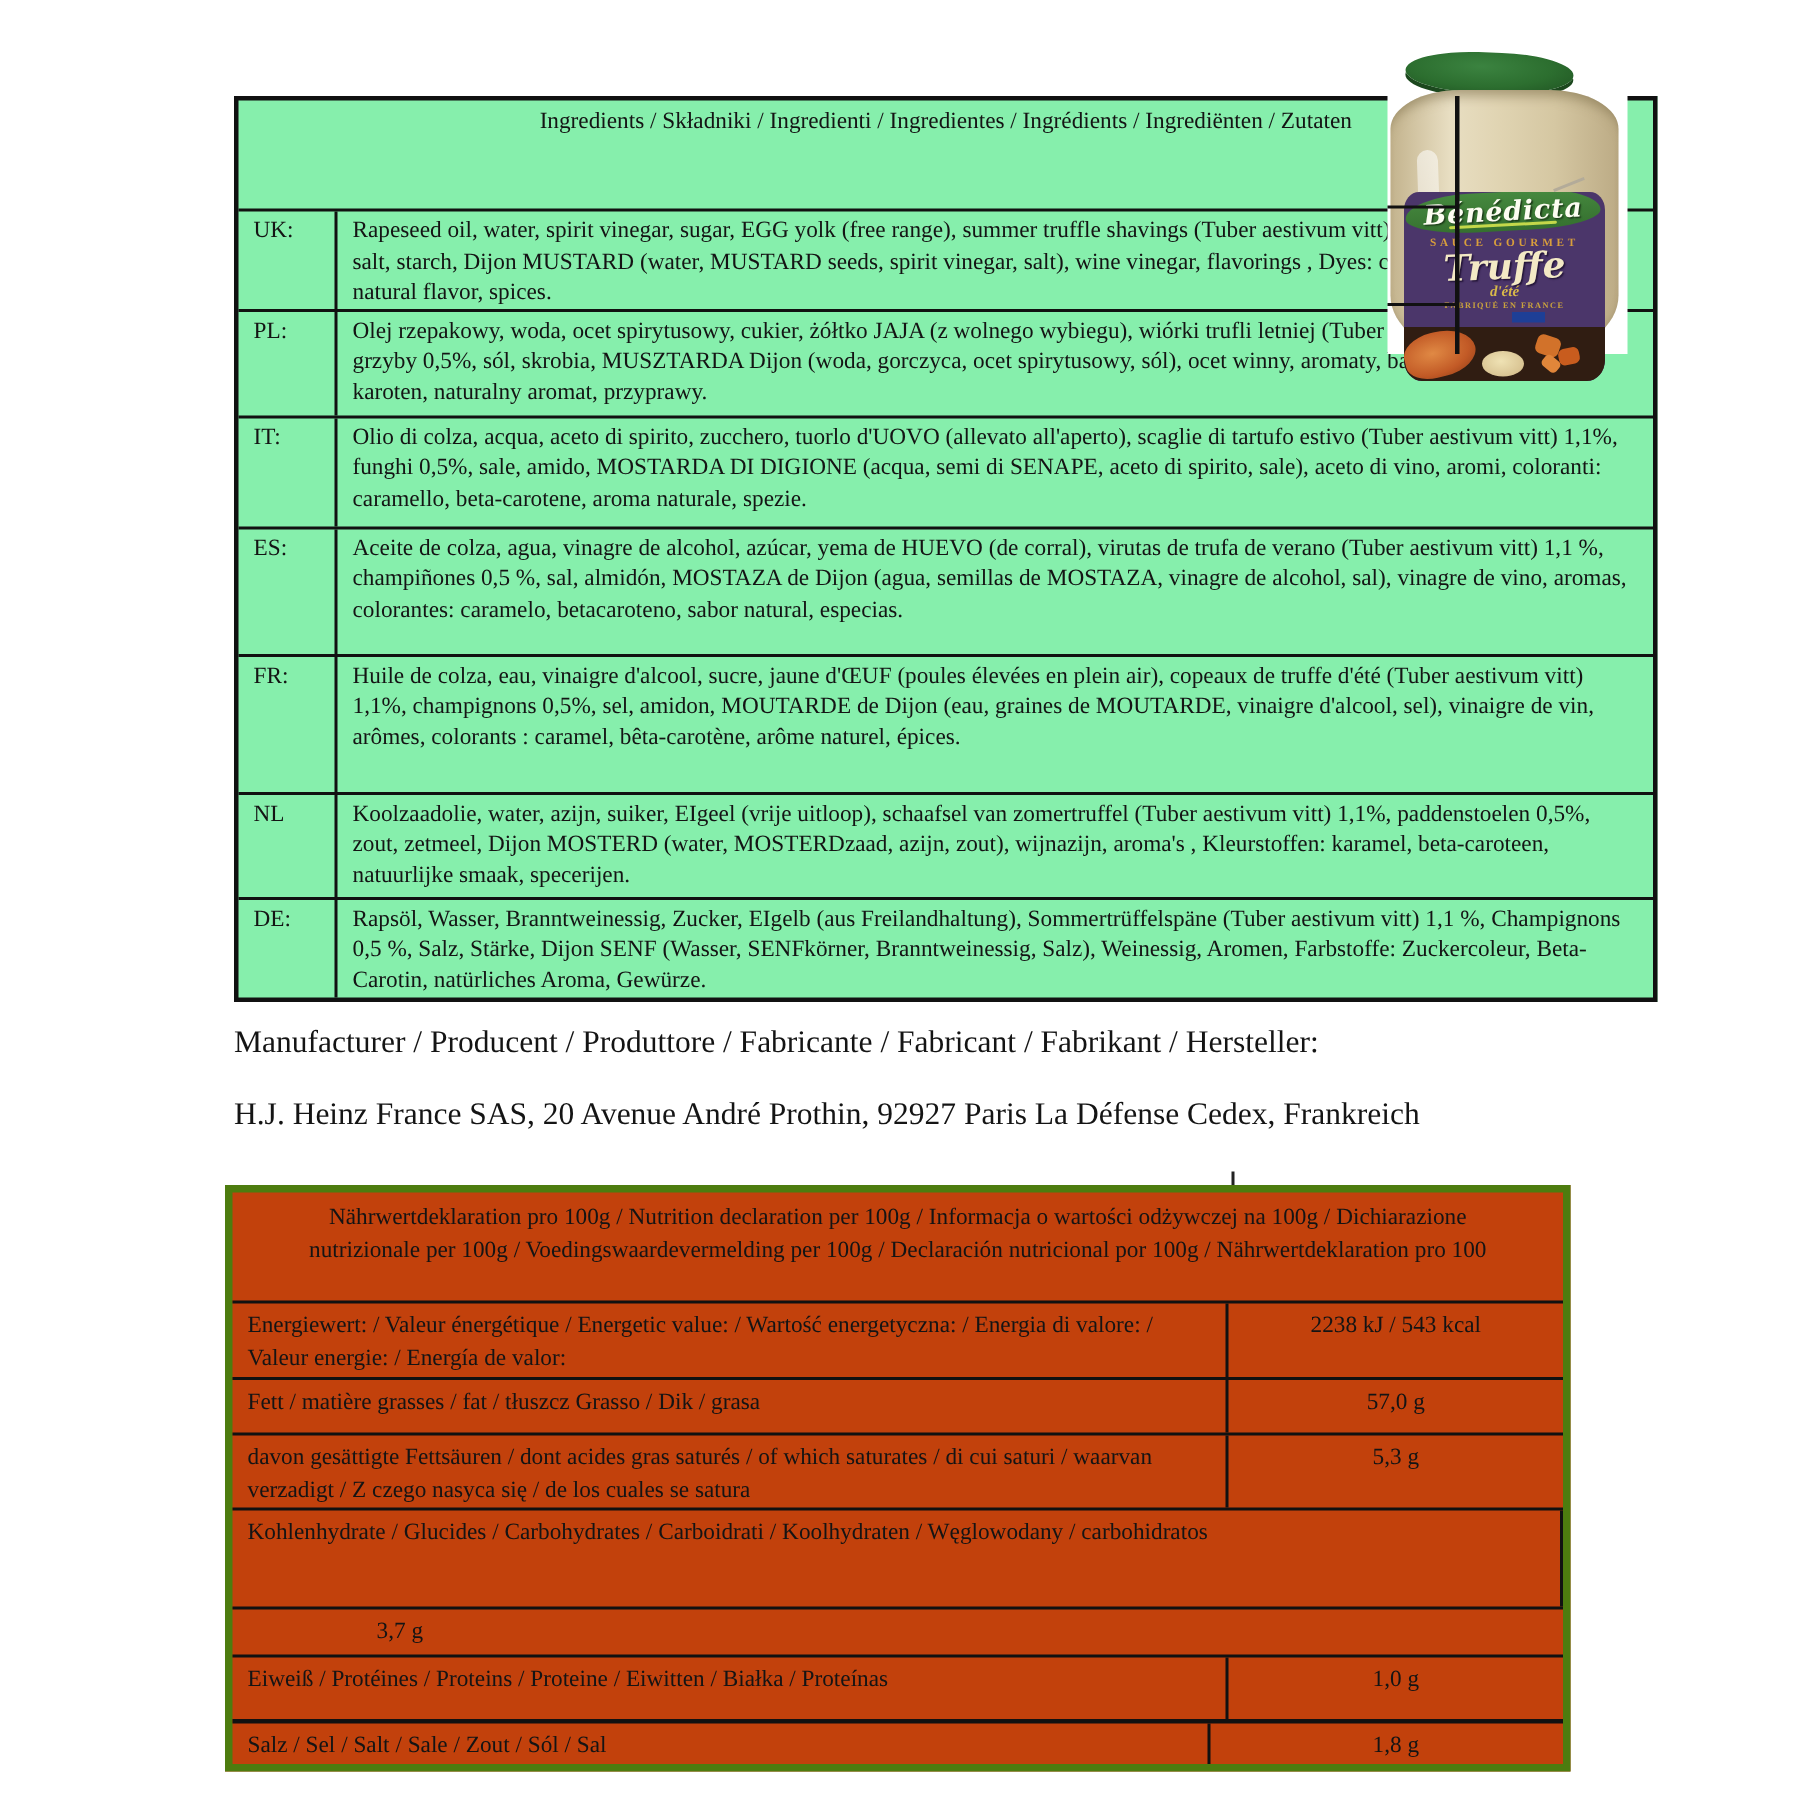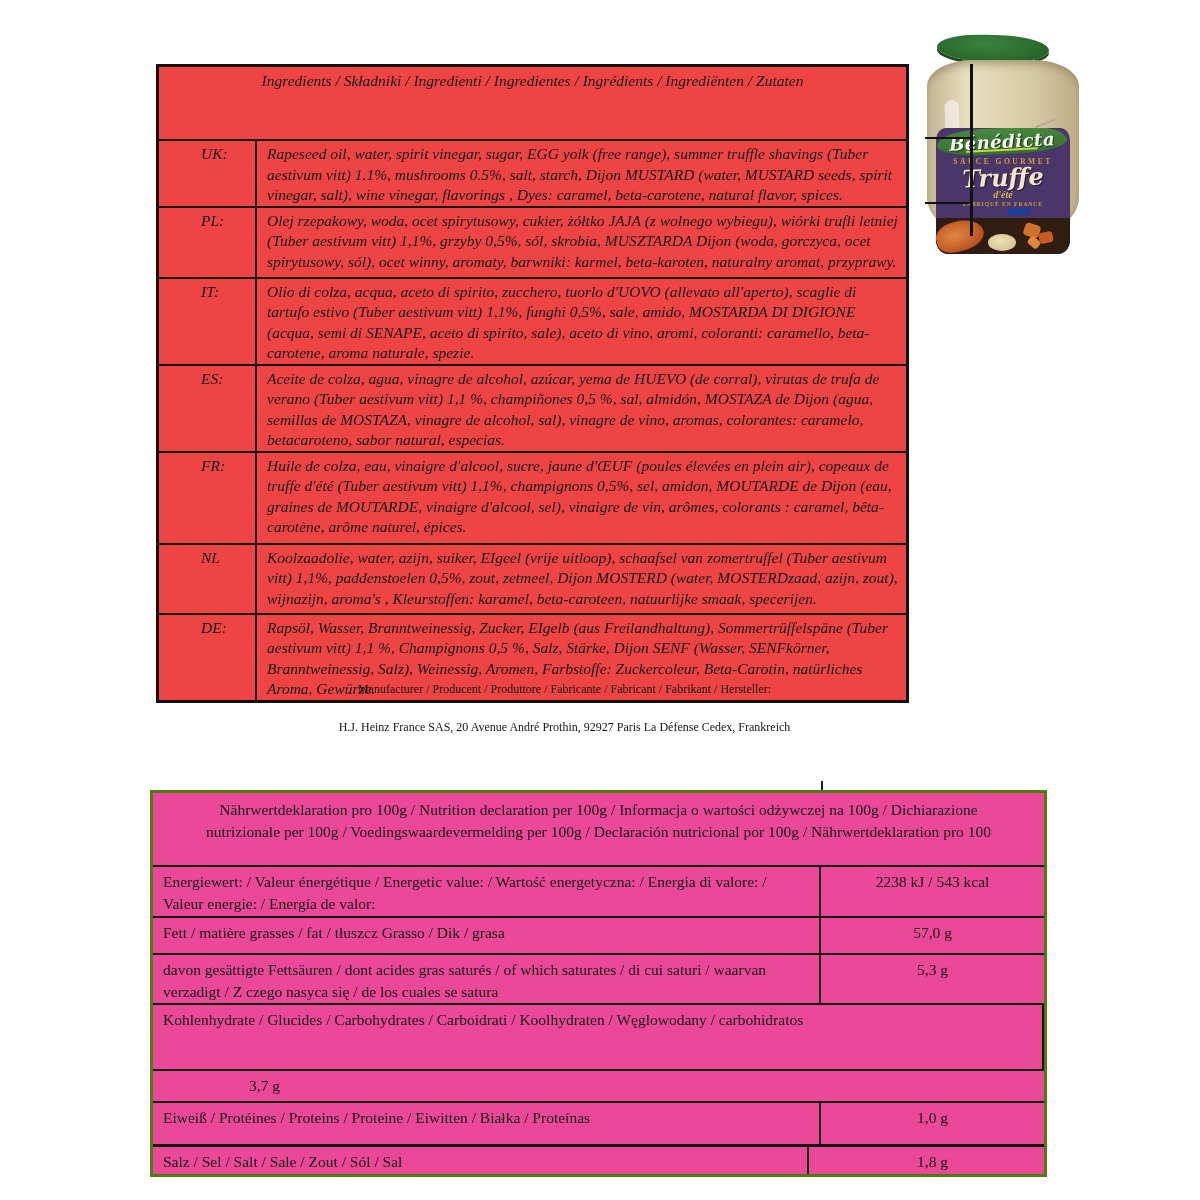--- a/index.html
+++ b/index.html
@@ -3,43 +3,43 @@
 <meta charset="utf-8">
 <style>
   html,body{margin:0;padding:0;}
   body{
     width:1200px;height:1200px;position:relative;background:#ffffff;
     font-family:"Liberation Serif","DejaVu Serif",serif;color:#141414;
     overflow:hidden;
   }
   
   .ing-table{
-    position:absolute;left:156px;top:64px;width:753px;
-    border:3px solid #111;box-sizing:border-box;background:#ef4444;font-style:italic;
+    position:absolute;left:156px;top:64px;width:949px;
+    border:3px solid #111;box-sizing:border-box;background:#86efac;
   }
   .ing-header{
     border-bottom:2px solid #111;min-height:74px;box-sizing:border-box;
     text-align:center;padding-top:5px;font-size:15.5px;
   }
-  .ing-row{display:flex;border-bottom:2px solid #111;padding-left:32px;}
+  .ing-row{display:flex;border-bottom:2px solid #111;}
   .ing-row:last-child{border-bottom:none;}
   .lang-cell{
     width:66px;flex:0 0 66px;border-right:2px solid #111;box-sizing:border-box;
     padding:3px 2px 0 10px;font-size:15.5px;line-height:20.5px;
   }
   .text-cell{
     flex:1;padding:3px 8px 0 10px;font-size:15.5px;line-height:20.5px;
   }
   
-  .manu-block{position:absolute;left:156px;top:682px;width:817px;text-align:center;font-size:12px;}
+  .manu-block{position:absolute;left:156px;top:682px;width:817px;font-size:21px;}
   .manu-address{margin-top:23px;}
   
   .nut-table{
     position:absolute;left:150px;top:790px;width:897px;
-    border:3px solid #4d7c0f;box-sizing:border-box;background:#ec4899;
+    border:5px solid #4d7c0f;box-sizing:border-box;background:#c2410c;
   }
   .nut-header{
     border-bottom:2px solid #111;min-height:74px;box-sizing:border-box;
     text-align:center;padding:6px 28px 0 28px;font-size:15.5px;line-height:21.5px;
   }
   .nut-row{display:flex;border-bottom:2px solid #111;}
   .nut-row.thick-bottom{border-bottom-width:3px;}
   .nut-row:last-child{border-bottom:none;gap:12px;}
   .nut-label{
     flex:1;border-right:2px solid #111;box-sizing:border-box;

